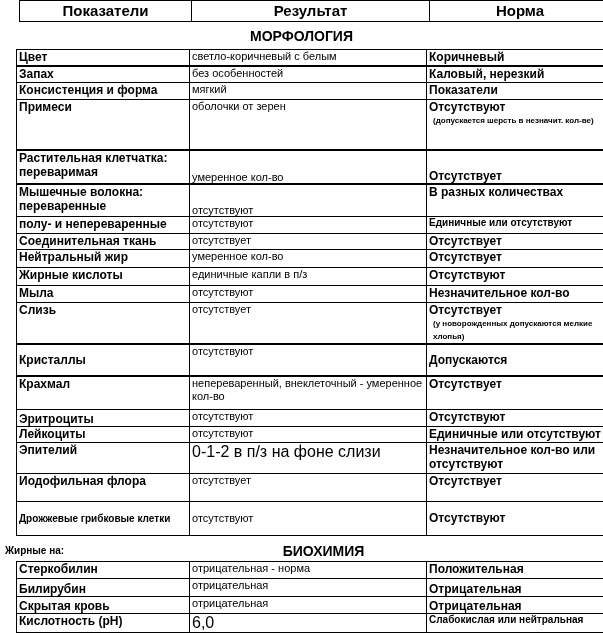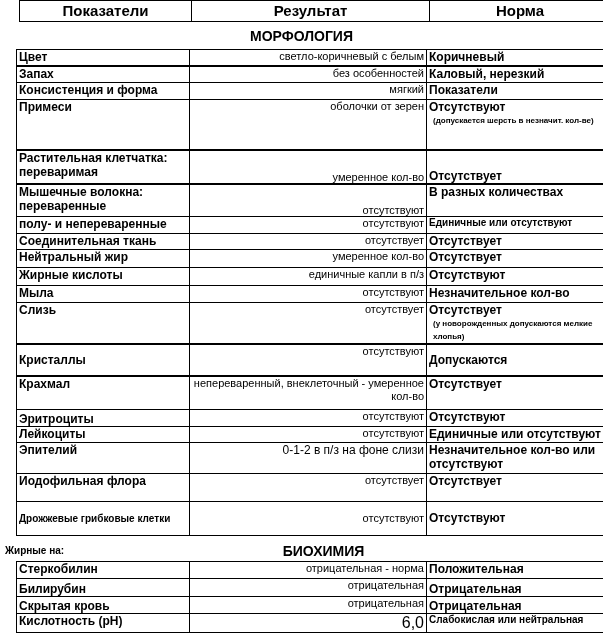--- a/index.html
+++ b/index.html
@@ -11,21 +11,21 @@
   .hdr .c1 { width:171px; border-right:1.5px solid #000; }
   .hdr .c2 { width:237px; border-right:1.5px solid #000; }
   .hdr .c3 { flex:1; }
   .section-title { position:absolute; left:0; width:603px; text-align:center;
                    font-weight:bold; font-size:14px; }
   .react { position:absolute; left:5px; font-size:10px; font-weight:bold; }
   table { position:absolute; left:16px; width:595px; border-collapse:collapse;
           table-layout:fixed; }
   td { border:1px solid #000; padding:0 2px; vertical-align:top; font-size:12px; overflow:hidden; }
   td.c1 { width:168px; font-weight:bold; }
-  td.c2 { width:232px; text-align:right; font-size:11px; }
+  td.c2 { width:232px; text-align:left; font-size:11px; }
   td.c3 { font-weight:bold; }
   .thick td { border-top:2.5px solid #000; }
   .small { font-size:9px; }
   .note { font-size:8px; font-weight:bold; display:block; margin-left:4px; line-height:13px; }
   .vbot { vertical-align:bottom; }
   .vmid { vertical-align:middle; }
 </style>
 </head>
 <body>
 
@@ -120,21 +120,21 @@
     <td class="c2">отсутствуют</td>
     <td class="c3">Отсутствуют</td>
   </tr>
   <tr style="height:16px;">
     <td class="c1">Лейкоциты</td>
     <td class="c2">отсутствуют</td>
     <td class="c3">Единичные или отсутствуют</td>
   </tr>
   <tr style="height:31px;">
     <td class="c1">Эпителий</td>
-    <td class="c2" style="font-size:12px;">0-1-2 в п/з на фоне слизи</td>
+    <td class="c2" style="font-size:16px;">0-1-2 в п/з на фоне слизи</td>
     <td class="c3">Незначительное кол-во или отсутствуют</td>
   </tr>
   <tr style="height:28px;">
     <td class="c1">Иодофильная флора</td>
     <td class="c2 small">отсутствует</td>
     <td class="c3">Отсутствует</td>
   </tr>
   <tr style="height:34px;">
     <td class="c1" style="font-size:10px; vertical-align:middle;">Дрожжевые грибковые клетки</td>
     <td class="c2 vmid">отсутствуют</td>

